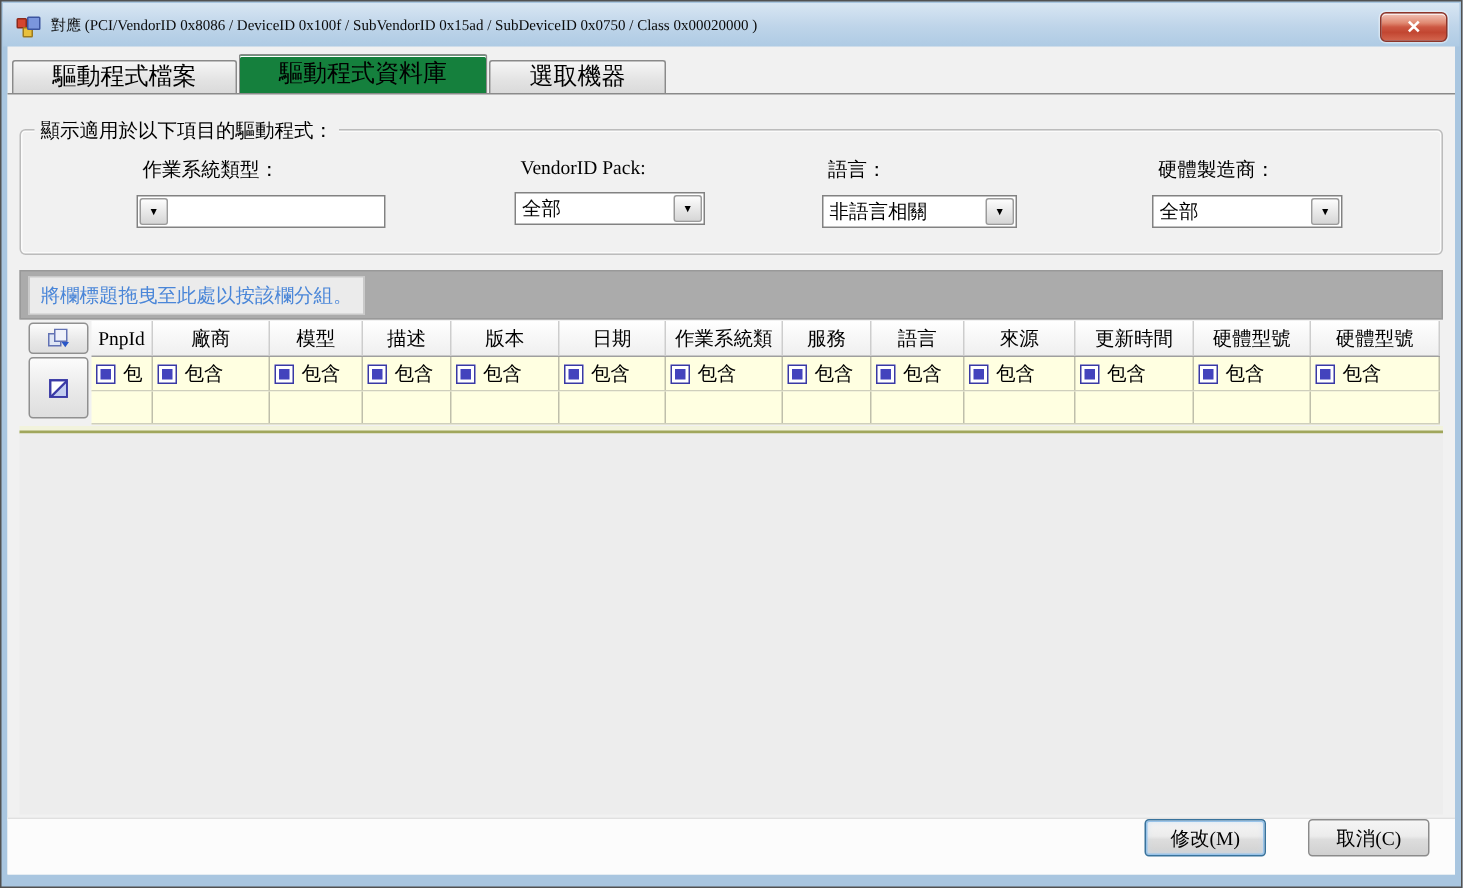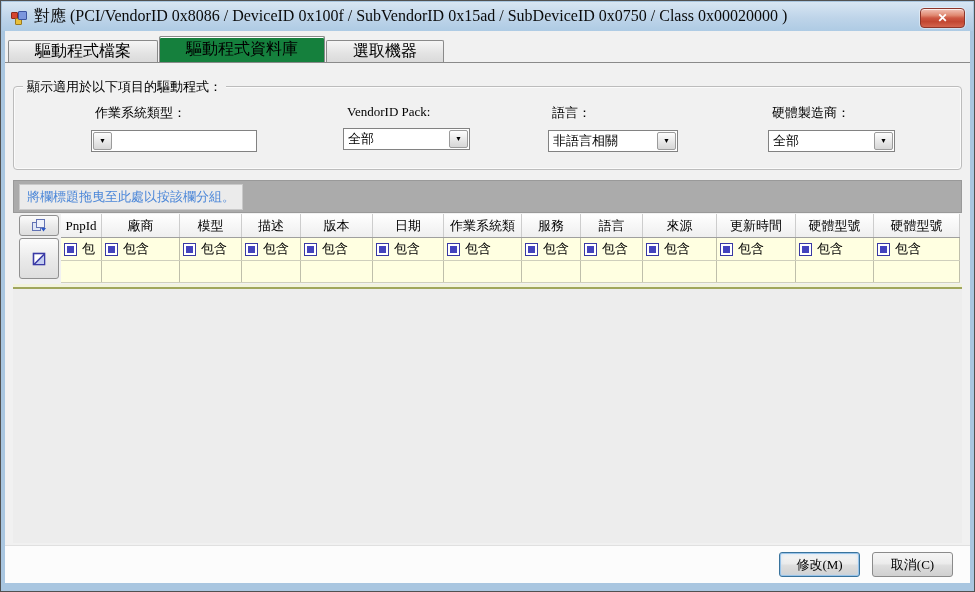--- a/index.html
+++ b/index.html
@@ -9,21 +9,21 @@
   
   .window{position:absolute;inset:0;border:1px solid #515151;background:#a9c6e0;box-sizing:border-box;}
   .titlebar{position:absolute;left:1px;right:1px;top:1px;height:29px;
             background:linear-gradient(#d8e6f3,#bed4e9 55%,#aecbe4);
             display:flex;align-items:center;padding-left:9px;box-sizing:border-box;}
   .appicon{width:16px;height:16px;position:relative;flex:none;}
   .appicon .sq{position:absolute;border-radius:1px;box-sizing:border-box;}
   .sq.red{left:0;top:3px;width:7px;height:7px;background:#d5452f;border:1px solid #8d2a1c;}
   .sq.yellow{left:4px;top:9px;width:7px;height:7px;background:#e8c03c;border:1px solid #9c7a1e;}
   .sq.blue{left:7px;top:2px;width:9px;height:9px;background:#7b96dd;border:1px solid #3c55a0;}
-  .apptitle{font-size:16px;color:#0a0a0a;margin-left:7px;white-space:nowrap;}
+  .apptitle{font-size:10px;color:#0a0a0a;margin-left:7px;white-space:nowrap;}
   .closebtn{position:absolute;top:7px;right:9px;width:45px;height:20px;border:1px solid #8e3529;border-radius:4px;
             background:linear-gradient(#f2c3b8,#e08971 35%,#cd5843 50%,#c24631 70%,#d3654e);
             color:#fff;font-size:12px;font-weight:bold;display:flex;align-items:center;justify-content:center;
             box-shadow:inset 0 1px 0 rgba(255,255,255,.7),0 0 0 1px rgba(255,255,255,.4);box-sizing:border-box;}
 
   
   .client{position:absolute;left:4px;right:4px;top:30px;bottom:8px;background:#f1f1f1;}
 
   
   .tabstrip{position:absolute;left:3px;top:5px;display:flex;align-items:flex-end;z-index:5;}
@@ -73,21 +73,21 @@
   .erow{display:flex;height:21px;background:#ffffe1;border-bottom:1px solid #cfcfbc;}
   .ec{border-right:1px solid #bfbfab;flex:none;box-sizing:border-box;height:100%;}
   .cw0{width:41px}.cw1{width:78px}.cw2{width:62px}.cw3{width:59px}.cw4{width:72px}.cw5{width:71px}
   .cw6{width:78px}.cw7{width:59px}.cw8{width:62px}.cw9{width:74px}.cw10{width:79px}.cw11{width:78px}
   .cw12{flex:1 1 auto;min-width:0;}
   .gridsep{position:absolute;left:8px;right:8px;top:221px;height:3px;background:#f2f3dc;border-bottom:2px solid #a0a65c;}
   .gridbody{position:absolute;left:8px;right:8px;top:226px;bottom:4px;background:#ededed;}
 
   
   .footer{position:absolute;left:0;right:0;bottom:0;height:38px;background:#fcfcfc;border-top:1px solid #e0e0e0;
-          display:flex;align-items:center;justify-content:flex-end;gap:12px;padding-right:17px;box-sizing:border-box;}
+          display:flex;align-items:flex-start;justify-content:flex-end;gap:28px;padding-right:17px;box-sizing:border-box;}
   .btn{width:81px;height:25px;font-size:13px;border:1px solid #8b8b8b;border-radius:3px;color:#000;
        background:linear-gradient(#f5f5f5,#ececec 45%,#dddddd 55%,#d0d0d0);
        display:flex;align-items:center;justify-content:center;box-sizing:border-box;cursor:default;}
   .btn.default{border-color:#39739c;box-shadow:inset 0 0 0 1px #98c3e9, inset 0 0 4px #c4dcf2;}
 </style>
 </head>
 <body>
 
 <div class="window">
 

